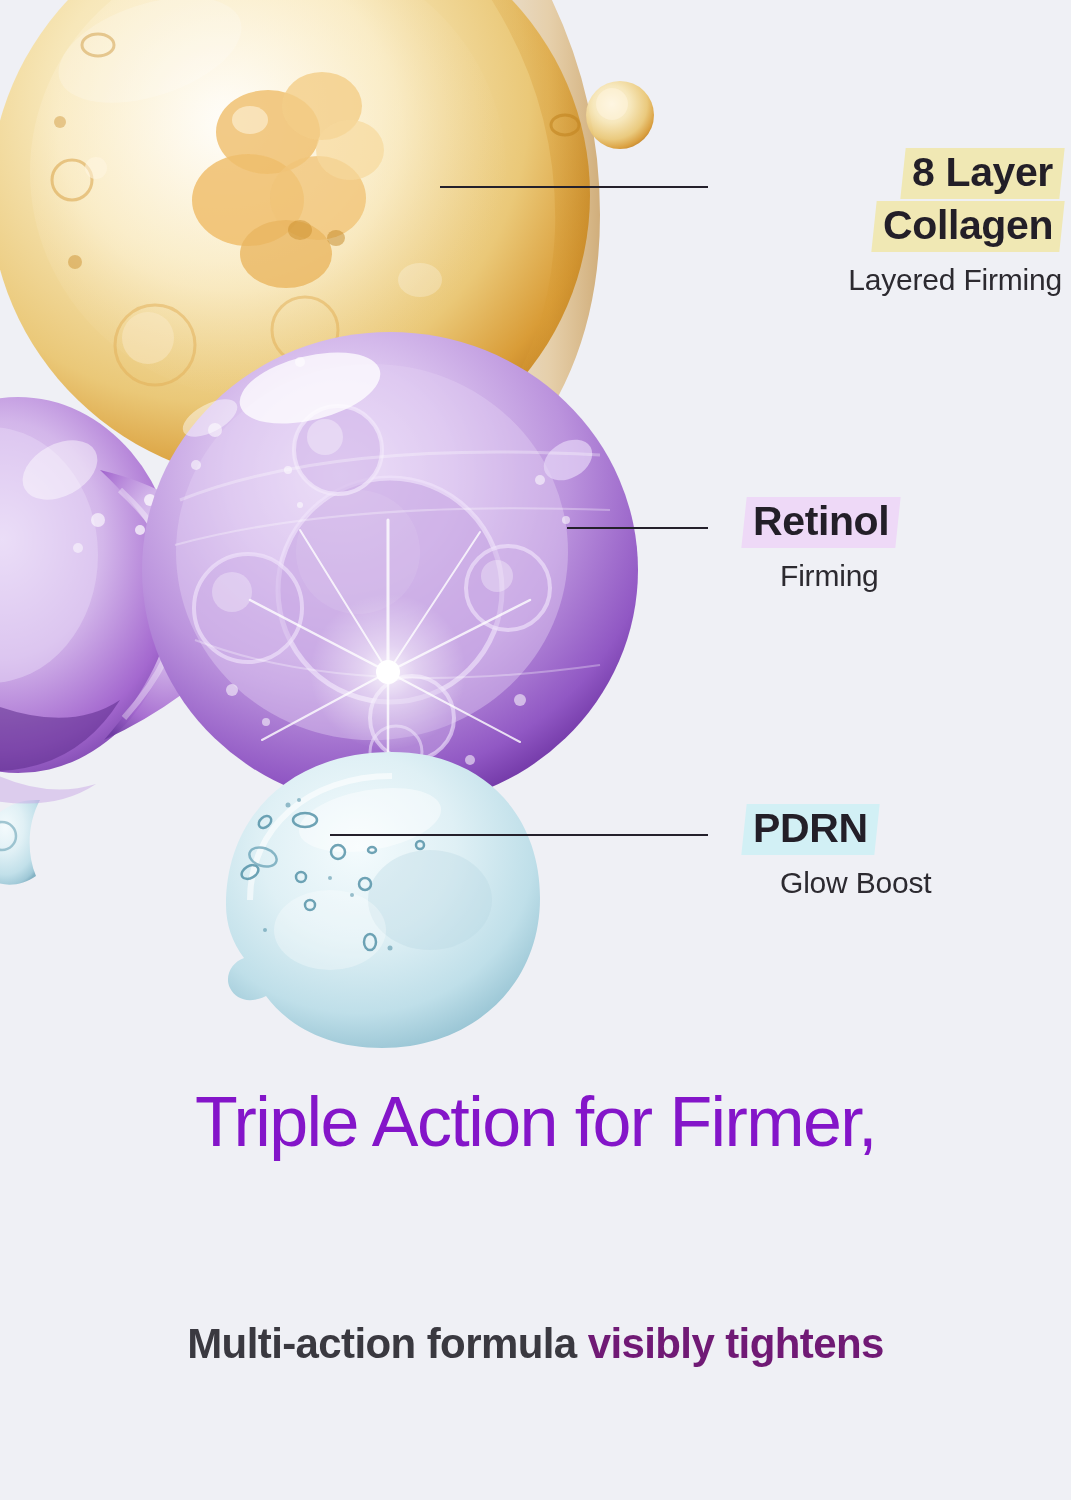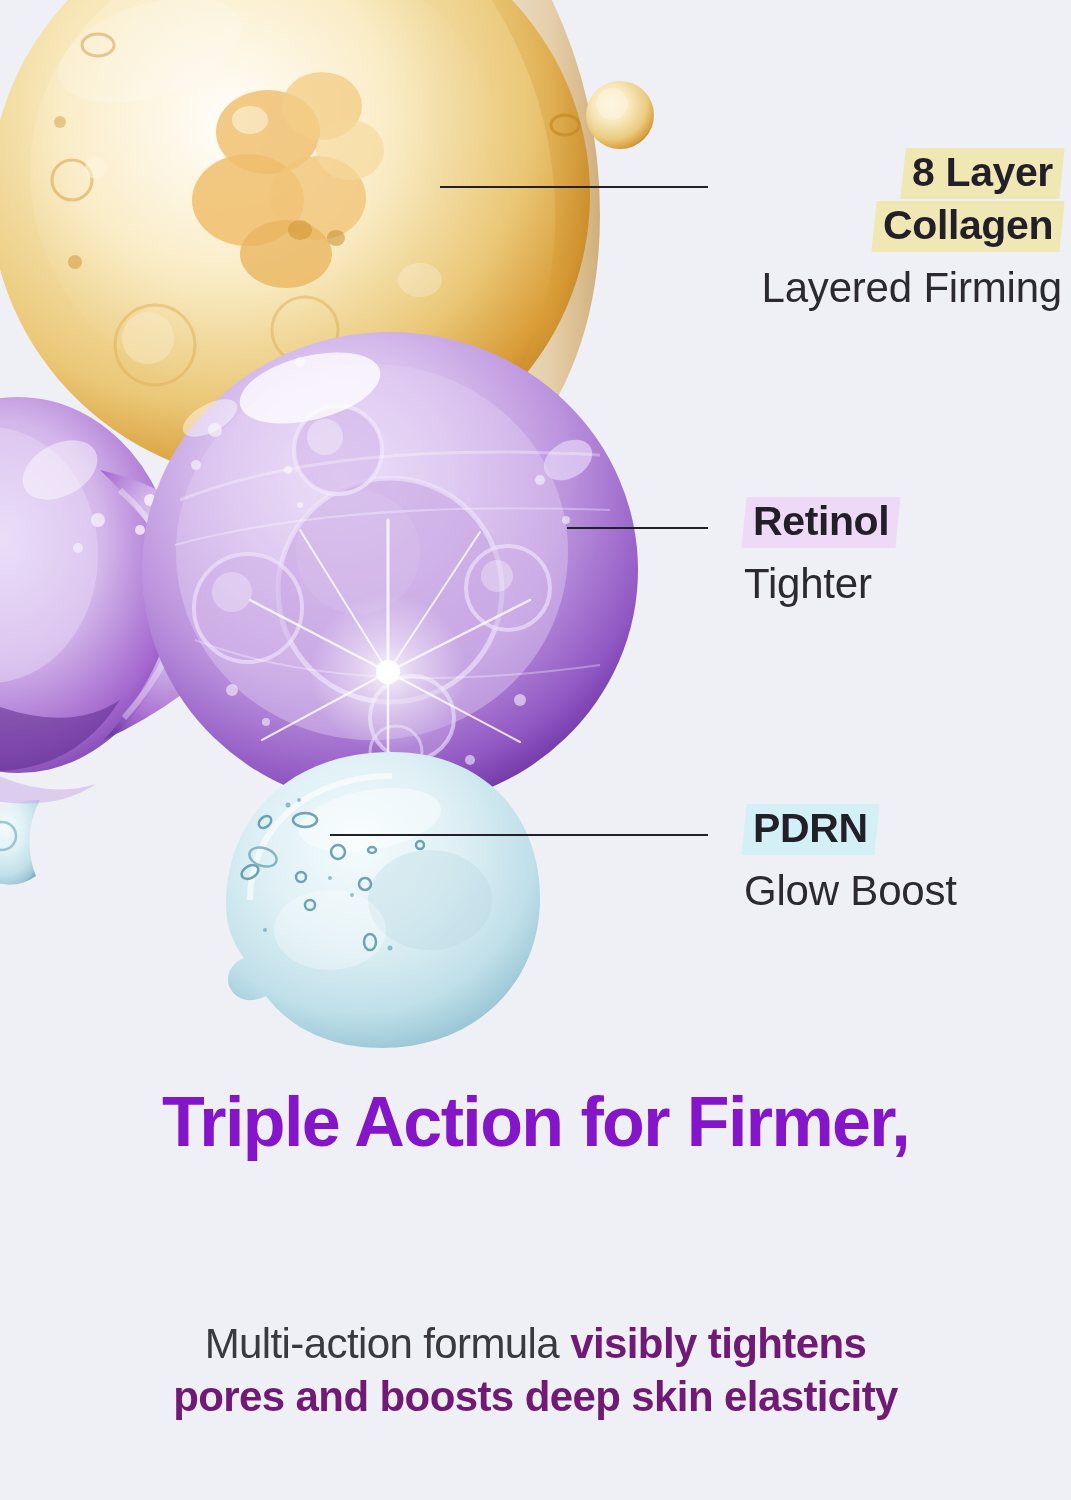--- a/index.html
+++ b/index.html
@@ -55,56 +55,57 @@
     padding: 4px 9px 6px 9px;
     margin-bottom: 2px;
     transform: skewX(-6deg);
   }
   .hl > span { display: inline-block; transform: skewX(6deg); }
   .hl-yellow { background: #f0e8b4; }
   .hl-purple { background: #eed9f7; }
   .hl-cyan   { background: #d2f0f5; }
 
   .sub {
-    font-size: 42px;
+    font-size: 30px;
     font-weight: 400;
     color: #2c2a30;
     line-height: 1.22;
     margin-top: 8px;
     letter-spacing: -0.2px;
+    margin-left: 36px;
   }
   .sub div { display: block; }
 
   
   .headline {
     position: absolute;
     left: 0;
     top: 1085px;
     width: 1071px;
     text-align: center;
     font-size: 70px;
-    font-weight: 700;
+    font-weight: 400;
     color: #8415c9;
     line-height: 1.08;
     letter-spacing: -1.6px;
   }
   .headline div { display: block; }
 
   .tagline {
     position: absolute;
     left: 0;
     top: 1318px;
     width: 1071px;
     text-align: center;
     font-size: 42px;
     line-height: 1.25;
     color: #1c1b1f;
     letter-spacing: -0.6px;
   }
-  .tagline .lite { font-weight: 400; color: #3a3940; }
+  .tagline .lite { font-weight: 700; color: #3a3940; }
   .tagline .strong { font-weight: 700; color: #701a75; }
   .tagline div { display: block; }
 </style>
 </head>
 <body>
 
 <div class="page">
 
   <div class="art">
     <svg width="1071" height="1060" viewBox="0 0 1071 1060" xmlns="http://www.w3.org/2000/svg">
@@ -334,35 +335,34 @@
     <div class="sub">
       <div>Layered Firming</div>
     </div>
   </div>
 
   <div class="callout" id="callout-retinol">
     <span class="hl-line">
       <span class="hl hl-purple"><span>Retinol</span></span>
     </span>
     <div class="sub">
-      <div>Tighter</div>
+      <div>Firming</div>
     </div>
   </div>
 
   <div class="callout" id="callout-pdrn">
     <span class="hl-line">
       <span class="hl hl-cyan"><span>PDRN</span></span>
     </span>
     <div class="sub">
       <div>Glow Boost</div>
     </div>
   </div>
 
   <div class="headline">
     <div>Triple Action for Firmer,</div>
   </div>
 
   <div class="tagline">
     <div><span class="lite">Multi-action formula </span><span class="strong">visibly tightens</span></div>
-    <div><span class="strong">pores and boosts deep skin elasticity</span></div>
   </div>
 
 </div>
 
 </body></html>

